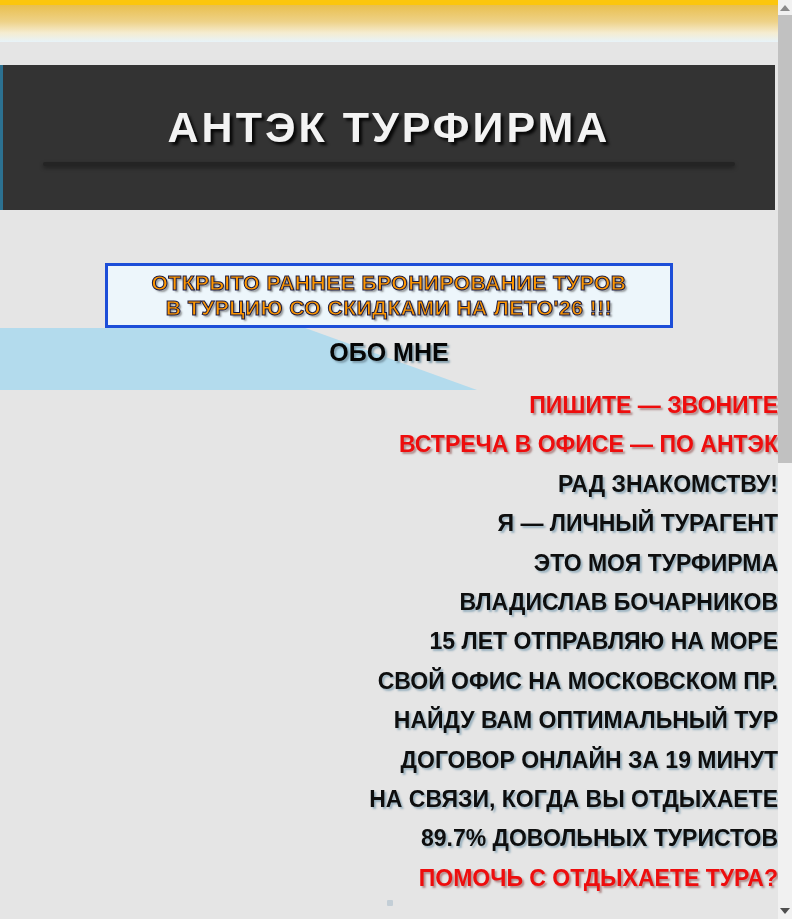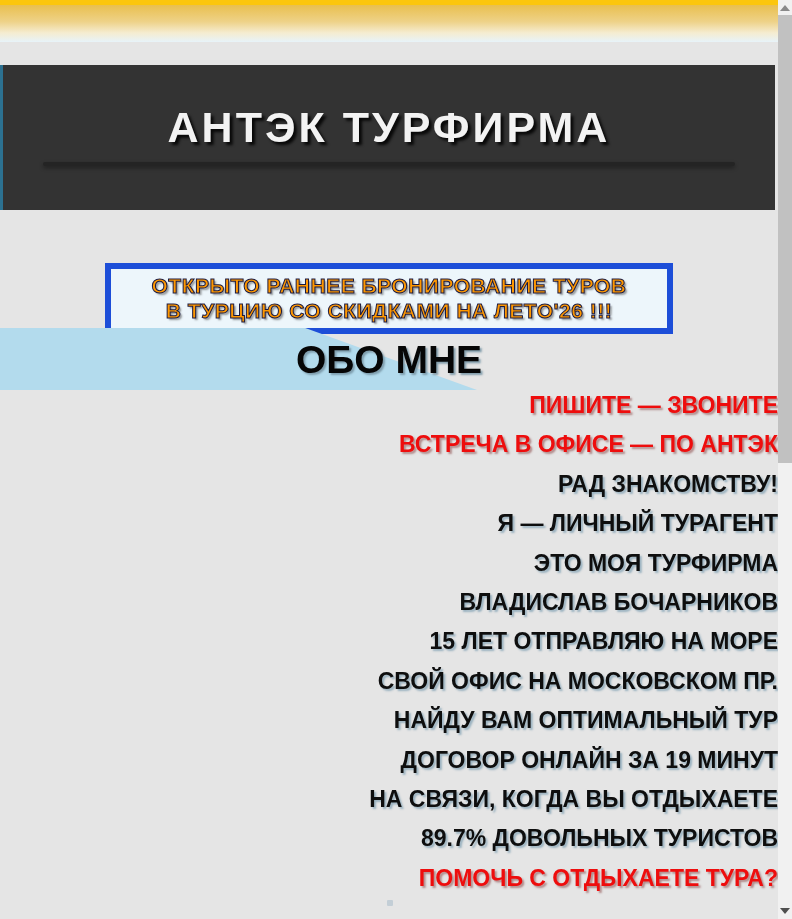--- a/index.html
+++ b/index.html
@@ -26,39 +26,39 @@
     text-shadow:3px 3px 3px rgba(0,0,0,.85);
     white-space:nowrap;
   }
   .header-underline{
     width:692px;height:4px;margin-top:10px;border-radius:2px;
     background:#242424;box-shadow:0 2px 4px rgba(0,0,0,.4);
   }
   
   .promo-box{
     width:568px;margin:53px auto 0;box-sizing:border-box;
-    background:#edf6fb;border:6px solid #1d4ed8;
+    background:#edf6fb;border:3px solid #1d4ed8;
     padding:4px 2px 5px;text-align:center;
   }
   .promo-line{
     font-size:21px;font-weight:bold;line-height:25px;letter-spacing:.5px;
     color:#ff9800;
     -webkit-text-stroke:1px #181840;
     text-shadow:2px 2px 2px rgba(70,70,70,.55);
     white-space:nowrap;
   }
   
   .blue-wedge{
     position:absolute;left:0;top:328px;width:477px;height:62px;
     background:#b3dbed;
     clip-path:polygon(0 0,64% 0,100% 100%,0 100%);
   }
   .section-heading{
     position:absolute;left:0;top:338px;width:778px;margin:0;
-    text-align:center;font-size:39px;font-weight:bold;color:#060606;
+    text-align:center;font-size:25px;font-weight:bold;color:#060606;
     text-shadow:2px 2px 2px rgba(120,150,165,.9);
   }
   .lines{position:absolute;left:0;top:386px;width:778px;}
   .line{
     height:39.4px;line-height:39.4px;text-align:right;
     font-size:23px;font-weight:bold;white-space:nowrap;
   }
   .line.black{color:#0e0e0e;text-shadow:2px 2px 2px rgba(150,175,190,.95);}
   .line.red{color:#ee0d0d;text-shadow:2px 2px 2px rgba(135,65,65,.55);}
   .small-dot{

